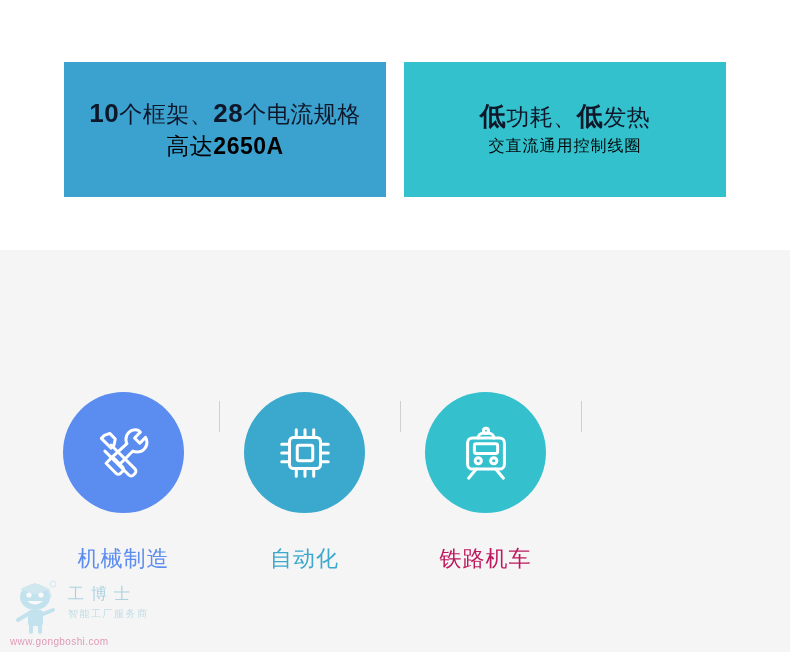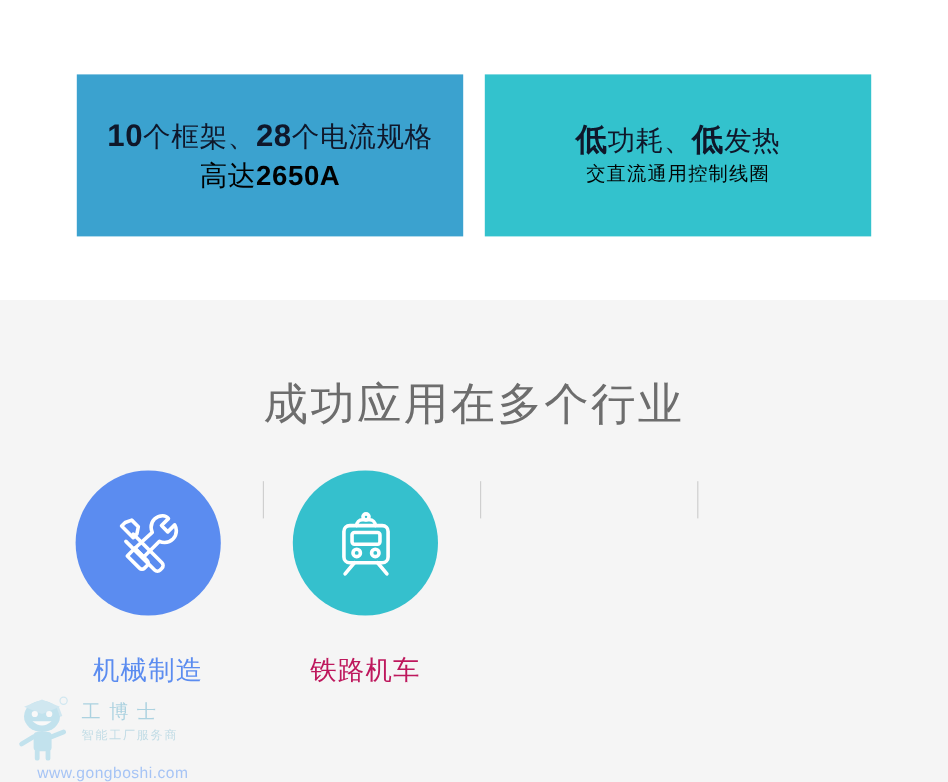--- a/index.html
+++ b/index.html
@@ -177,26 +177,25 @@
   }
   .wm-sub {
     color: #79b9d0;
     font-size: 10px;
     letter-spacing: 1.5px;
     line-height: 14px;
     margin-top: 2px;
     text-align: right;
   }
   .wm-url {
-    color: #3b82f6;
-    font-size: 13px;
+    color: #be185d;
+    font-size: 10px;
     letter-spacing: 0.4px;
     margin-top: 2px;
     margin-left: 2px;
-    text-align: center;
   }
 </style>
 </head>
 <body>
 
 <div class="cards-section">
   <div class="cards-row">
 
     <div class="feature-card card-blue">
       <div class="card-line1"><span class="em">10</span><span>个框架、</span><span class="em">28</span><span>个电流规格</span></div>
@@ -206,37 +205,49 @@
     <div class="feature-card card-teal">
       <div class="card-line1"><span class="em">低</span><span>功耗、</span><span class="em">低</span><span>发热</span></div>
       <div class="card-line2 small">交直流通用控制线圈</div>
     </div>
 
   </div>
 </div>
 
 <div class="industries-section">
 
-  <h2 class="section-title">成功应用在多个行业</h2>
 
   <div class="industry-row">
 
     <div class="industry-item">
       <div class="icon-circle c-blue">
         <svg width="62" height="62" viewBox="0 0 64 64" fill="none" stroke="#ffffff" stroke-width="3.1" stroke-linecap="round" stroke-linejoin="round">
           <path d="M44 8c-5.6 0-10 4.4-10 10 0 1.6.4 3.1 1 4.4L20 36l7.6 7.6L41.2 30c1.4.7 2.9 1 4.5 1 5.6 0 10-4.4 10-10 0-1.9-.5-3.6-1.4-5.1l-6 6-5.4-5.4 6-6C47.5 8.6 45.8 8 44 8z"></path>
           <path d="M13.5 42.6 24 53.1c1.2 1.2 3.1 1.2 4.3 0l2.3-2.3c1.2-1.2 1.2-3.1 0-4.3L20 36z"></path>
           <path d="M23 17.5 17.3 11.8l-5.6 2-3.1 3.1 10 10 3.1-3.1z"></path>
           <path d="M18.6 23.8 43.3 48.4c1.3 1.3 1.3 3.5 0 4.8l-1.5 1.5c-1.3 1.3-3.5 1.3-4.8 0L12.3 30.1"></path>
         </svg>
       </div>
       <div class="industry-label l-blue">机械制造</div>
     </div>
 
 
+    <div class="industry-item">
+      <div class="icon-circle c-cyan">
+        <svg width="62" height="62" viewBox="0 0 64 64" fill="none" stroke="#ffffff" stroke-width="3.1" stroke-linecap="round" stroke-linejoin="round">
+          <rect x="16" y="16" width="32" height="32" rx="4"></rect>
+          <rect x="24" y="24" width="16" height="16" rx="2"></rect>
+          <path d="M23 16V8M32 16V8M41 16V8"></path>
+          <path d="M23 56v-8M32 56v-8M41 56v-8"></path>
+          <path d="M16 23H8M16 32H8M16 41H8"></path>
+          <path d="M56 23h-8M56 32h-8M56 41h-8"></path>
+        </svg>
+      </div>
+      <div class="industry-label l-cyan">自动化</div>
+    </div>
 
     <div class="industry-item">
       <div class="icon-circle c-teal">
         <svg width="62" height="62" viewBox="0 0 64 64" fill="none" stroke="#ffffff" stroke-width="3.1" stroke-linecap="round" stroke-linejoin="round">
           <path d="M18 16.5h28c2.8 0 5 2.2 5 5v22c0 2.8-2.2 5-5 5H18c-2.8 0-5-2.2-5-5v-22c0-2.8 2.2-5 5-5z"></path>
           <path d="M24 16.5c0-2.8 2.2-5 5-5h6c2.8 0 5 2.2 5 5"></path>
           <circle cx="32" cy="9" r="2.6"></circle>
           <rect x="20" y="22.5" width="24" height="10" rx="2"></rect>
           <circle cx="24" cy="40" r="3.2"></circle>
           <circle cx="40" cy="40" r="3.2"></circle>

